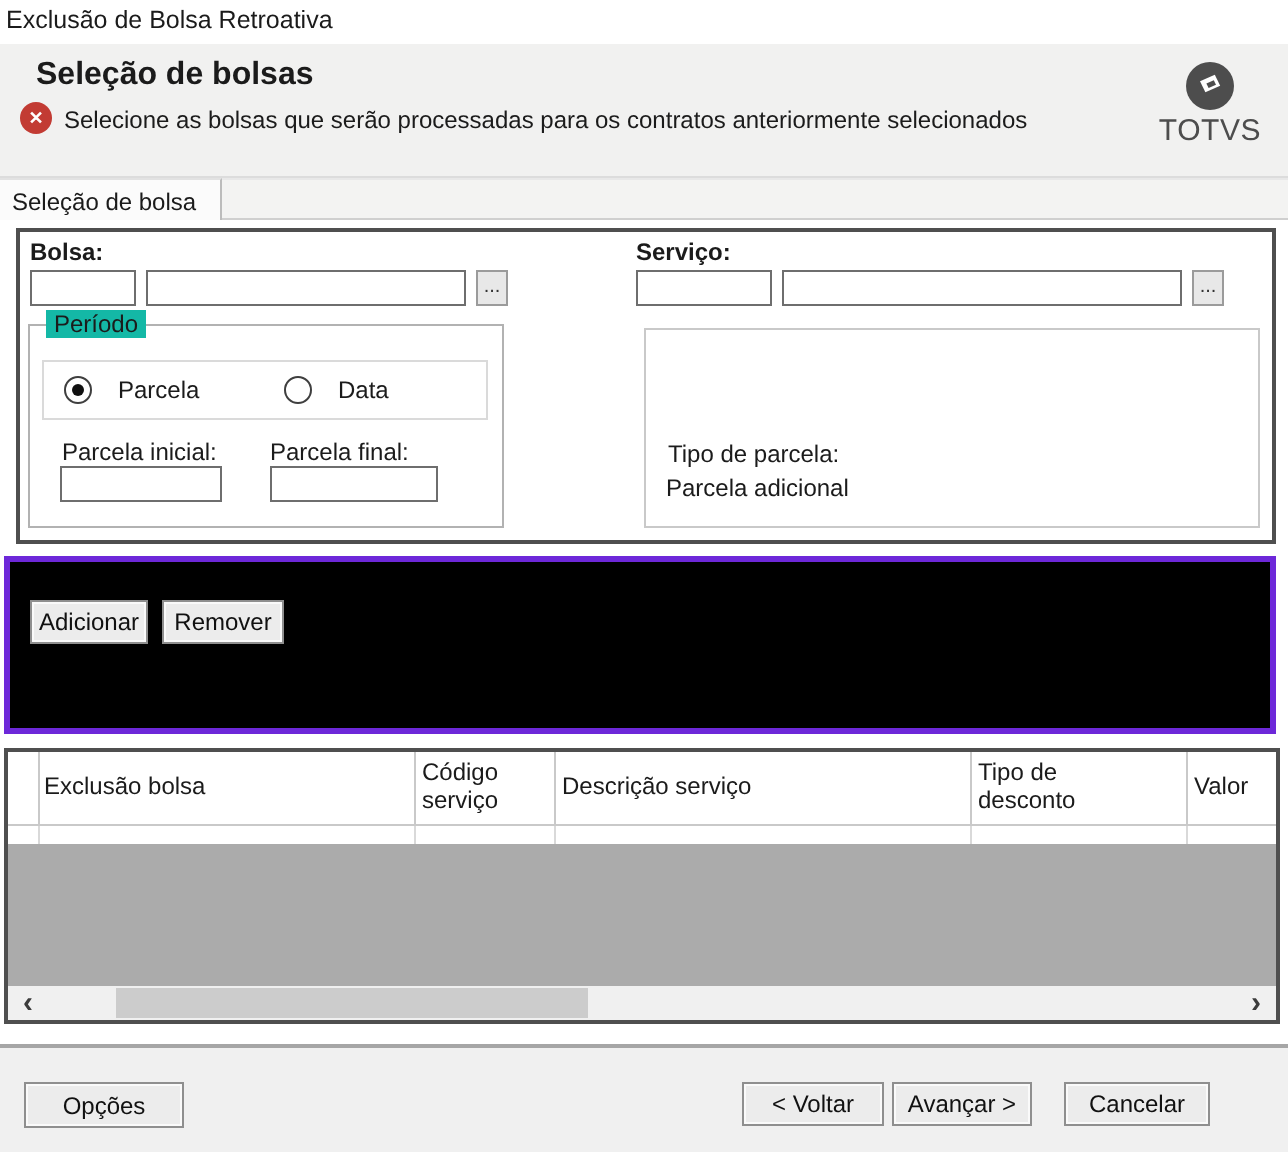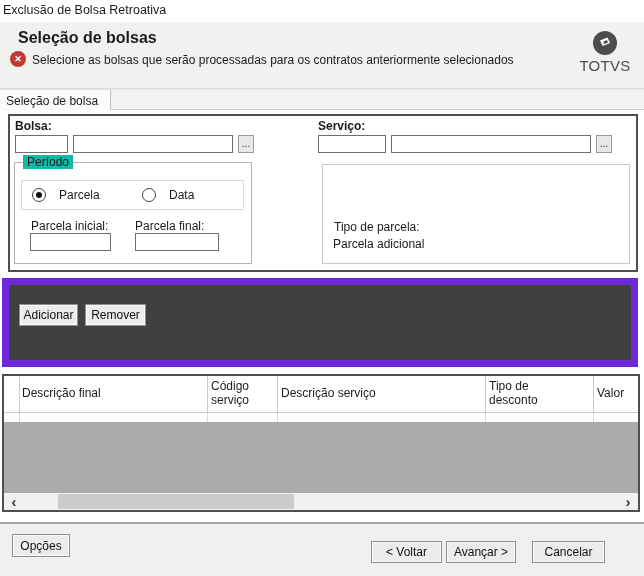--- a/index.html
+++ b/index.html
@@ -34,21 +34,21 @@
   .radio-box{position:absolute;left:6px;top:17px;width:221px;height:28px;border:1px solid #dadada}
   .radio-item{position:absolute;top:7px;display:flex;align-items:flex-end;gap:13px;white-space:nowrap}
   .radio{width:12px;height:12px;border:1px solid #3f3f3f;border-radius:50%;background:#fff;display:inline-block;position:relative;flex:none}
   .radio.checked::after{content:"";position:absolute;left:3px;top:3px;width:6px;height:6px;border-radius:50%;background:#101010}
   .plain-label{position:absolute;white-space:nowrap}
   .tipo-box{position:absolute;left:312px;top:48px;width:306px;height:98px;border:1px solid #c9c9c9}
   .tipo-value{position:absolute;left:10px;top:72px;font-weight:normal;font-size:12px;white-space:nowrap}
 
   
   .btn{box-sizing:border-box;background:#ececec;border:1px solid #8f8f8f;box-shadow:inset 0 0 0 1px #fafafa;font:inherit;color:#111;text-align:center;padding:0}
-  .actions-panel{position:absolute;left:2px;top:278px;width:636px;height:89px;border:7px solid #6d28d9;box-sizing:border-box;background:#404040}
+  .actions-panel{position:absolute;left:2px;top:278px;width:636px;height:89px;border:3px solid #6d28d9;box-sizing:border-box;background:#000000}
   .btn-adicionar{position:absolute;left:10px;top:19px;width:59px;height:22px}
   .btn-remover{position:absolute;left:76px;top:19px;width:61px;height:22px}
 
   
   .grid{position:absolute;left:2px;top:374px;width:638px;height:138px;border:2px solid #4f4f4f;box-sizing:border-box;background:#fff;display:flex;flex-direction:column}
   .grid-header{display:flex;height:37px;flex:none}
   .gh-cell{box-sizing:border-box;border-right:1px solid #c9c9c9;border-bottom:1px solid #c9c9c9;display:flex;align-items:center;padding:2px 3px;line-height:1.15;overflow:hidden}
   .gr-cell{box-sizing:border-box;border-right:1px solid #d9d9d9}
   .c0{width:16px;flex:none}
   .c1{width:188px;flex:none;padding-left:2px}
@@ -61,21 +61,21 @@
   .grid-empty{flex:1;background:#ababab}
   .grid-hscroll{height:17px;flex:none;background:#f0f0f0;position:relative}
   .hs-arrow{position:absolute;top:0;width:16px;height:17px;display:flex;align-items:center;justify-content:center;color:#3c3c3c;font-size:15px;font-weight:bold;line-height:1;cursor:default}
   .hs-left{left:2px}
   .hs-right{right:2px}
   .hs-thumb{position:absolute;left:54px;top:1px;width:236px;height:15px;background:#cccccc}
 
   
   .footer-sep{position:absolute;left:0;top:522px;width:644px;height:2px;background:#a6a6a6}
   .footer{position:absolute;left:0;top:524px;width:644px;height:52px;background:#f0f0f0}
-  .btn-opcoes{position:absolute;left:12px;top:10px;width:58px;height:23px}
+  .btn-opcoes{position:absolute;left:12px;top:17px;width:80px;height:23px}
   .btn-voltar{position:absolute;left:371px;top:17px;width:71px;height:22px}
   .btn-avancar{position:absolute;left:446px;top:17px;width:70px;height:22px}
   .btn-cancelar{position:absolute;left:532px;top:17px;width:73px;height:22px}
 </style>
 </head>
 <body>
 
 <div>
 
   <div class="win-title">Exclusão de Bolsa Retroativa</div>
@@ -136,21 +136,21 @@
   </div>
 
   <div class="actions-panel">
     <button class="btn btn-adicionar">Adicionar</button>
     <button class="btn btn-remover">Remover</button>
   </div>
 
   <div class="grid">
     <div class="grid-header">
       <div class="gh-cell c0"></div>
-      <div class="gh-cell c1">Descrição final</div>
+      <div class="gh-cell c1">Exclusão bolsa</div>
       <div class="gh-cell c2">
           <span class="wrap-narrow">Código serviço</span>
         </div>
       <div class="gh-cell c3">Descrição serviço</div>
       <div class="gh-cell c4">
           <span class="wrap-narrow">Tipo de desconto</span>
         </div>
       <div class="gh-cell c5">Valor</div>
     </div>
     <div class="grid-row">

